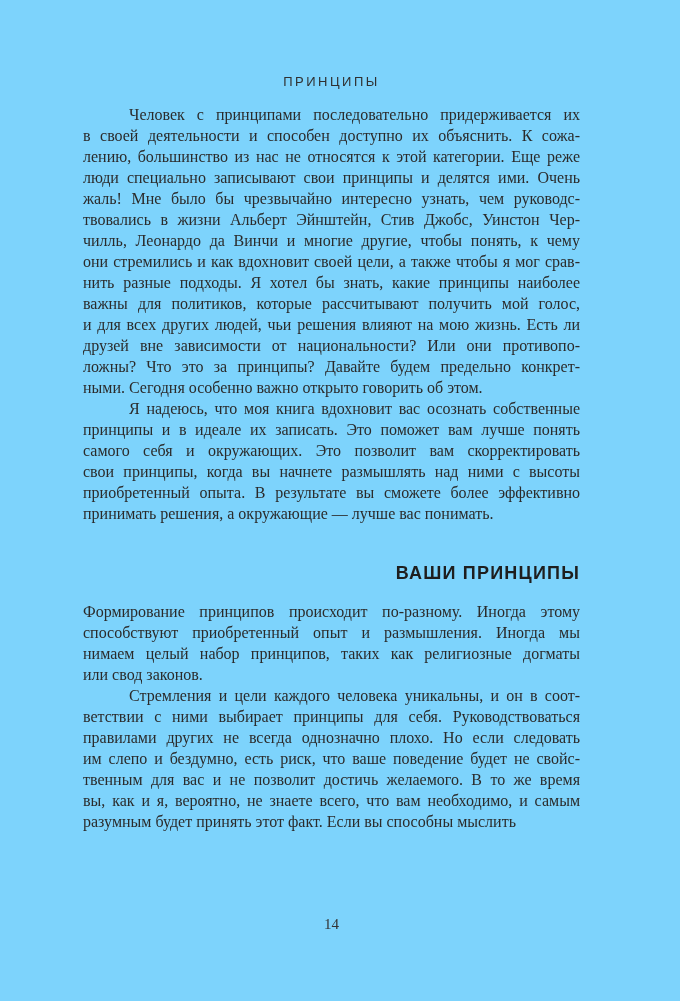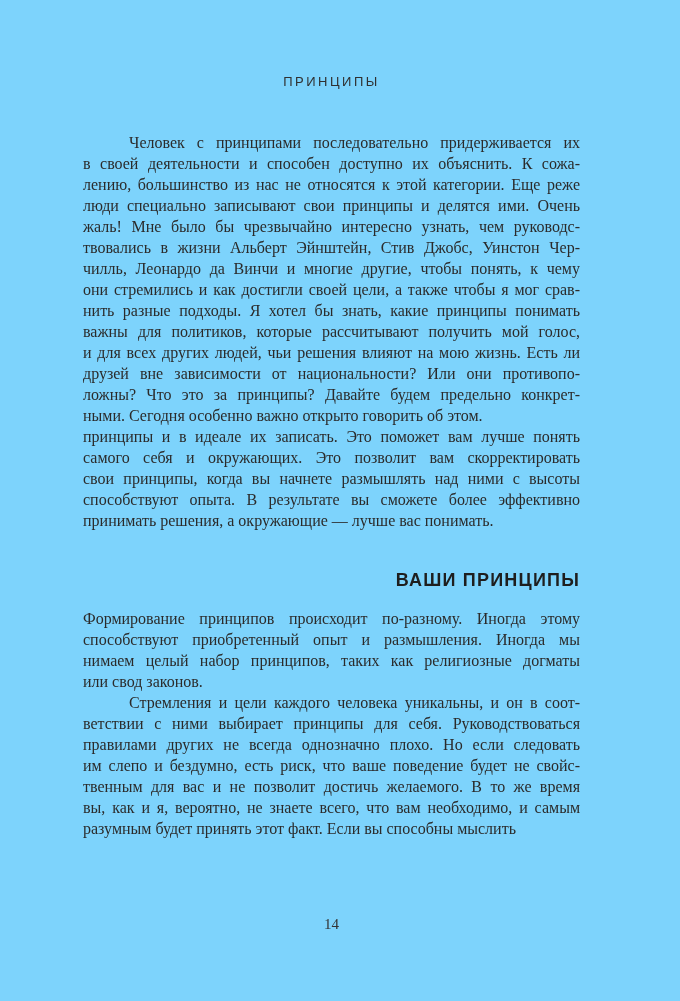--- a/index.html
+++ b/index.html
@@ -20,21 +20,21 @@
     width: 497px;
     text-align: center;
     font-family: "Liberation Sans", sans-serif;
     font-size: 13px;
     font-weight: normal;
     letter-spacing: 2.5px;
     color: #303030;
   }
   .text-block {
     position: absolute;
-    top: 132px;
+    top: 104px;
     left: 83px;
     width: 497px;
     font-size: 16px;
     line-height: 21px;
   }
   .paragraph { margin: 0; }
   .line {
     text-align: justify;
     text-align-last: justify;
   }
@@ -69,33 +69,34 @@
 
   <div class="text-block">
       <div class="paragraph">
         <div class="line indent">Человек с принципами последовательно придерживается их</div>
         <div class="line">в своей деятельности и способен доступно их объяснить. К сожа-</div>
         <div class="line">лению, большинство из нас не относятся к этой категории. Еще реже</div>
         <div class="line">люди специально записывают свои принципы и делятся ими. Очень</div>
         <div class="line">жаль! Мне было бы чрезвычайно интересно узнать, чем руководс-</div>
         <div class="line">твовались в жизни Альберт Эйнштейн, Стив Джобс, Уинстон Чер-</div>
         <div class="line">чилль, Леонардо да Винчи и многие другие, чтобы понять, к чему</div>
-        <div class="line">они стремились и как достигли своей цели, а также чтобы я мог срав-</div>
-        <div class="line">нить разные подходы. Я хотел бы знать, какие принципы понимать</div>
+        <div class="line">они стремились и как вдохновит своей цели, а также чтобы я мог срав-</div>
+        <div class="line">нить разные подходы. Я хотел бы знать, какие принципы наиболее</div>
         <div class="line">важны для политиков, которые рассчитывают получить мой голос,</div>
         <div class="line">и для всех других людей, чьи решения влияют на мою жизнь. Есть ли</div>
         <div class="line">друзей вне зависимости от национальности? Или они противопо-</div>
         <div class="line">ложны? Что это за принципы? Давайте будем предельно конкрет-</div>
         <div class="line last">ными. Сегодня особенно важно открыто говорить об этом.</div>
       </div>
       <div class="paragraph">
+        <div class="line indent">Я надеюсь, что моя книга вдохновит вас осознать собственные</div>
         <div class="line">принципы и в идеале их записать. Это поможет вам лучше понять</div>
         <div class="line">самого себя и окружающих. Это позволит вам скорректировать</div>
         <div class="line">свои принципы, когда вы начнете размышлять над ними с высоты</div>
-        <div class="line">способствуют опыта. В результате вы сможете более эффективно</div>
+        <div class="line">приобретенный опыта. В результате вы сможете более эффективно</div>
         <div class="line last">принимать решения, а окружающие — лучше вас понимать.</div>
       </div>
       <div class="section-heading">ВАШИ ПРИНЦИПЫ</div>
       <div class="paragraph">
         <div class="line">Формирование принципов происходит по-разному. Иногда этому</div>
         <div class="line">способствуют приобретенный опыт и размышления. Иногда мы</div>
         <div class="line">нимаем целый набор принципов, таких как религиозные догматы</div>
         <div class="line last">или свод законов.</div>
       </div>
       <div class="paragraph">

